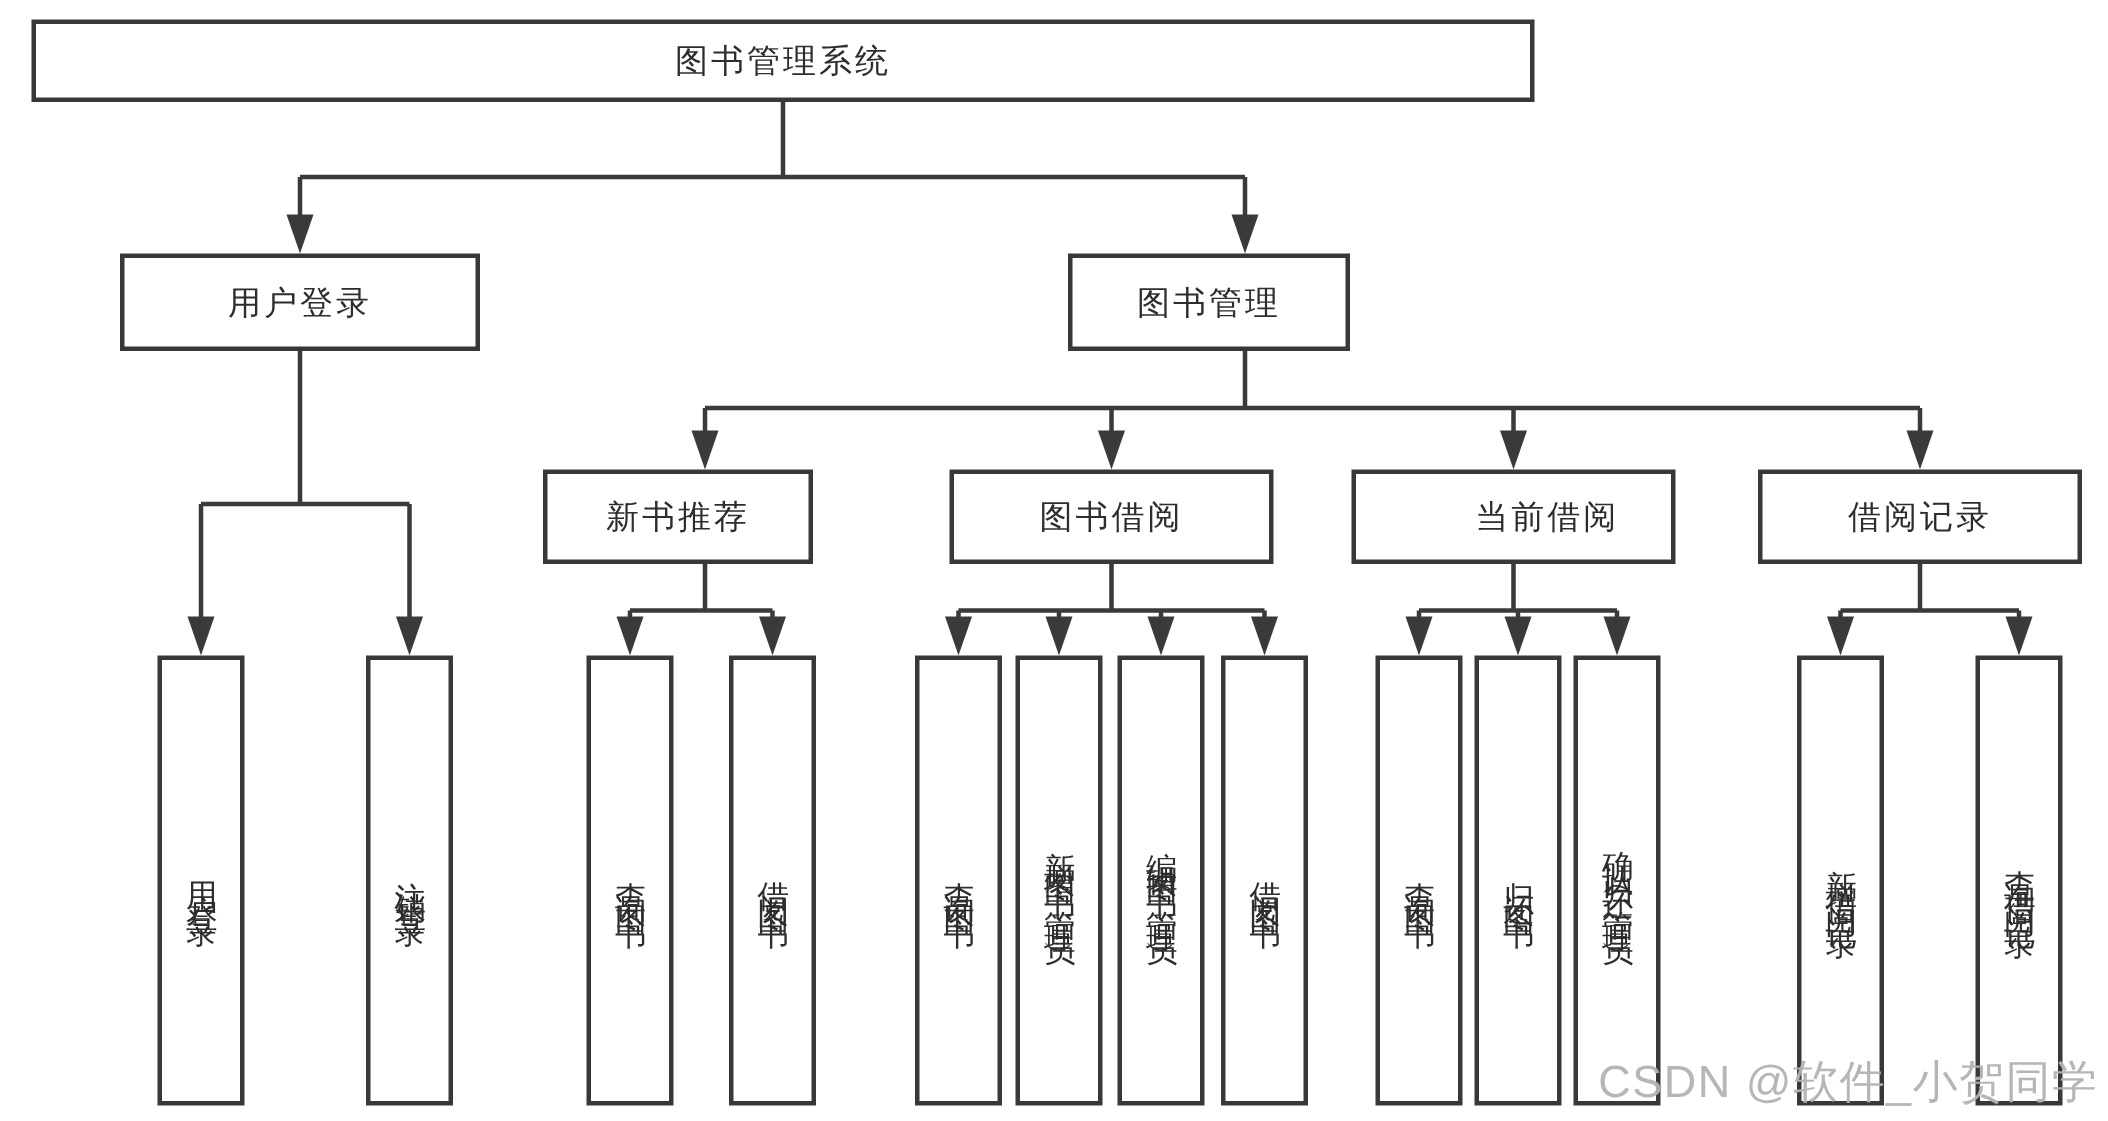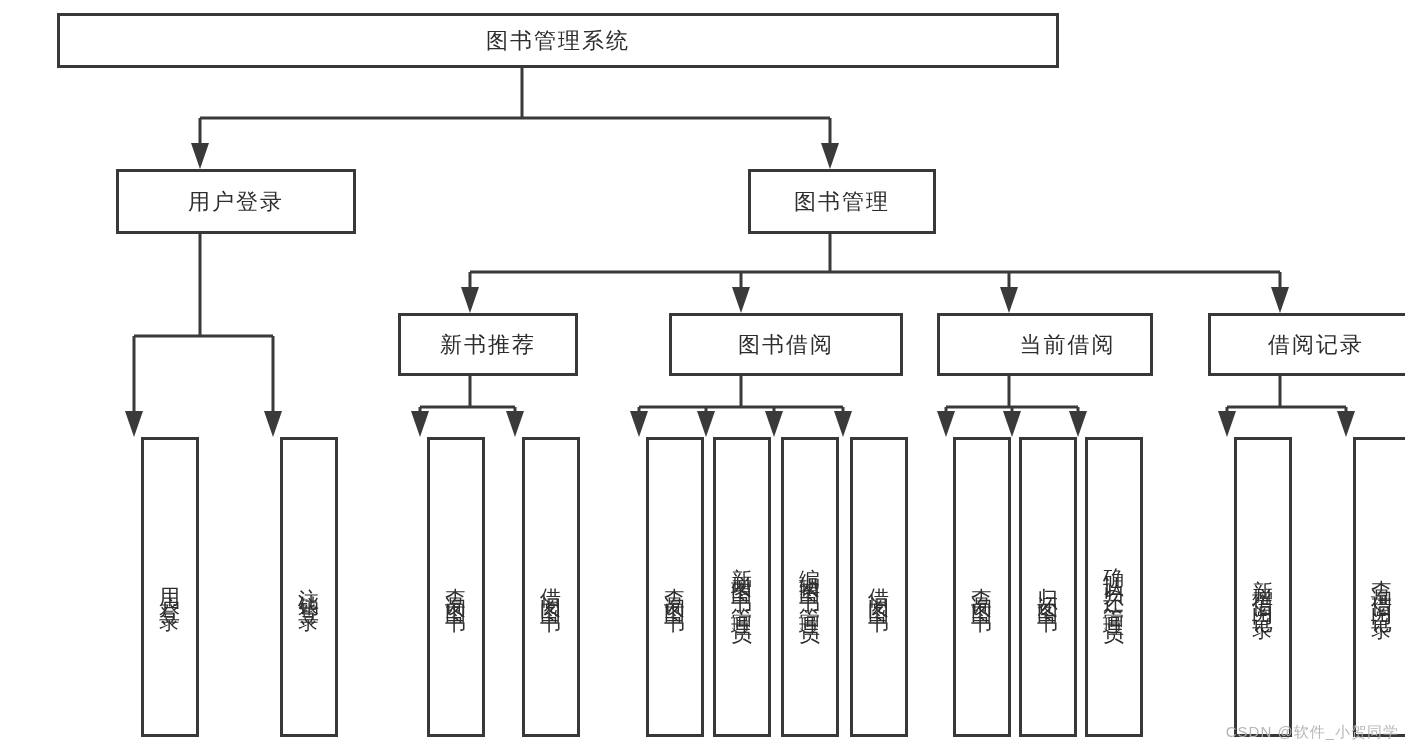--- a/index.html
+++ b/index.html
@@ -23,41 +23,40 @@
   }
   .node {
     position: absolute;
     box-sizing: border-box;
     border: 3px solid #383838;
     background: #ffffff;
     display: flex;
     align-items: center;
     justify-content: center;
     color: #2d2d2d;
-    margin-left: 36px;
   }
   .node-h .label {
     font-size: 22px;
     letter-spacing: 2px;
     white-space: nowrap;
     text-align: center;
   }
   .node-v .label {
     writing-mode: vertical-rl;
     text-orientation: mixed;
     font-size: 21px;
     letter-spacing: 8px;
     line-height: 1;
     white-space: nowrap;
   }
   .watermark {
     position: absolute;
     right: 6px;
     bottom: 5px;
-    font-size: 15px;
+    font-size: 30px;
     color: rgba(178, 178, 178, 0.95);
     letter-spacing: 1px;
     z-index: 10;
     white-space: nowrap;
   }
 </style>
 </head>
 <body>
 
 <div class="stage">
@@ -109,21 +108,21 @@
   <div class="node node-h" style="left:80px; top:169px; width:240px; height:65px;">
     <span class="label">用户登录</span>
   </div>
   <div class="node node-h" style="left:712px; top:169px; width:188px; height:65px;">
     <span class="label">图书管理</span>
   </div>
 
   <div class="node node-h" style="left:362px; top:313px; width:180px; height:63px;">
     <span class="label">新书推荐</span>
   </div>
-  <div class="node node-h" style="left:633px; top:313px; width:234px; height:63px;">
+  <div class="node node-h" style="left:633px; top:313px; width:216px; height:63px;">
     <span class="label">图书借阅</span>
   </div>
   <div class="node node-h" style="left:901px; top:313px; width:216px; height:63px;padding-left:45px;">
     <span class="label">当前借阅</span>
   </div>
   <div class="node node-h" style="left:1172px; top:313px; width:216px; height:63px;">
     <span class="label">借阅记录</span>
   </div>
 
   <div class="node node-v" style="left:105px; top:437px; width:58px; height:300px;">

